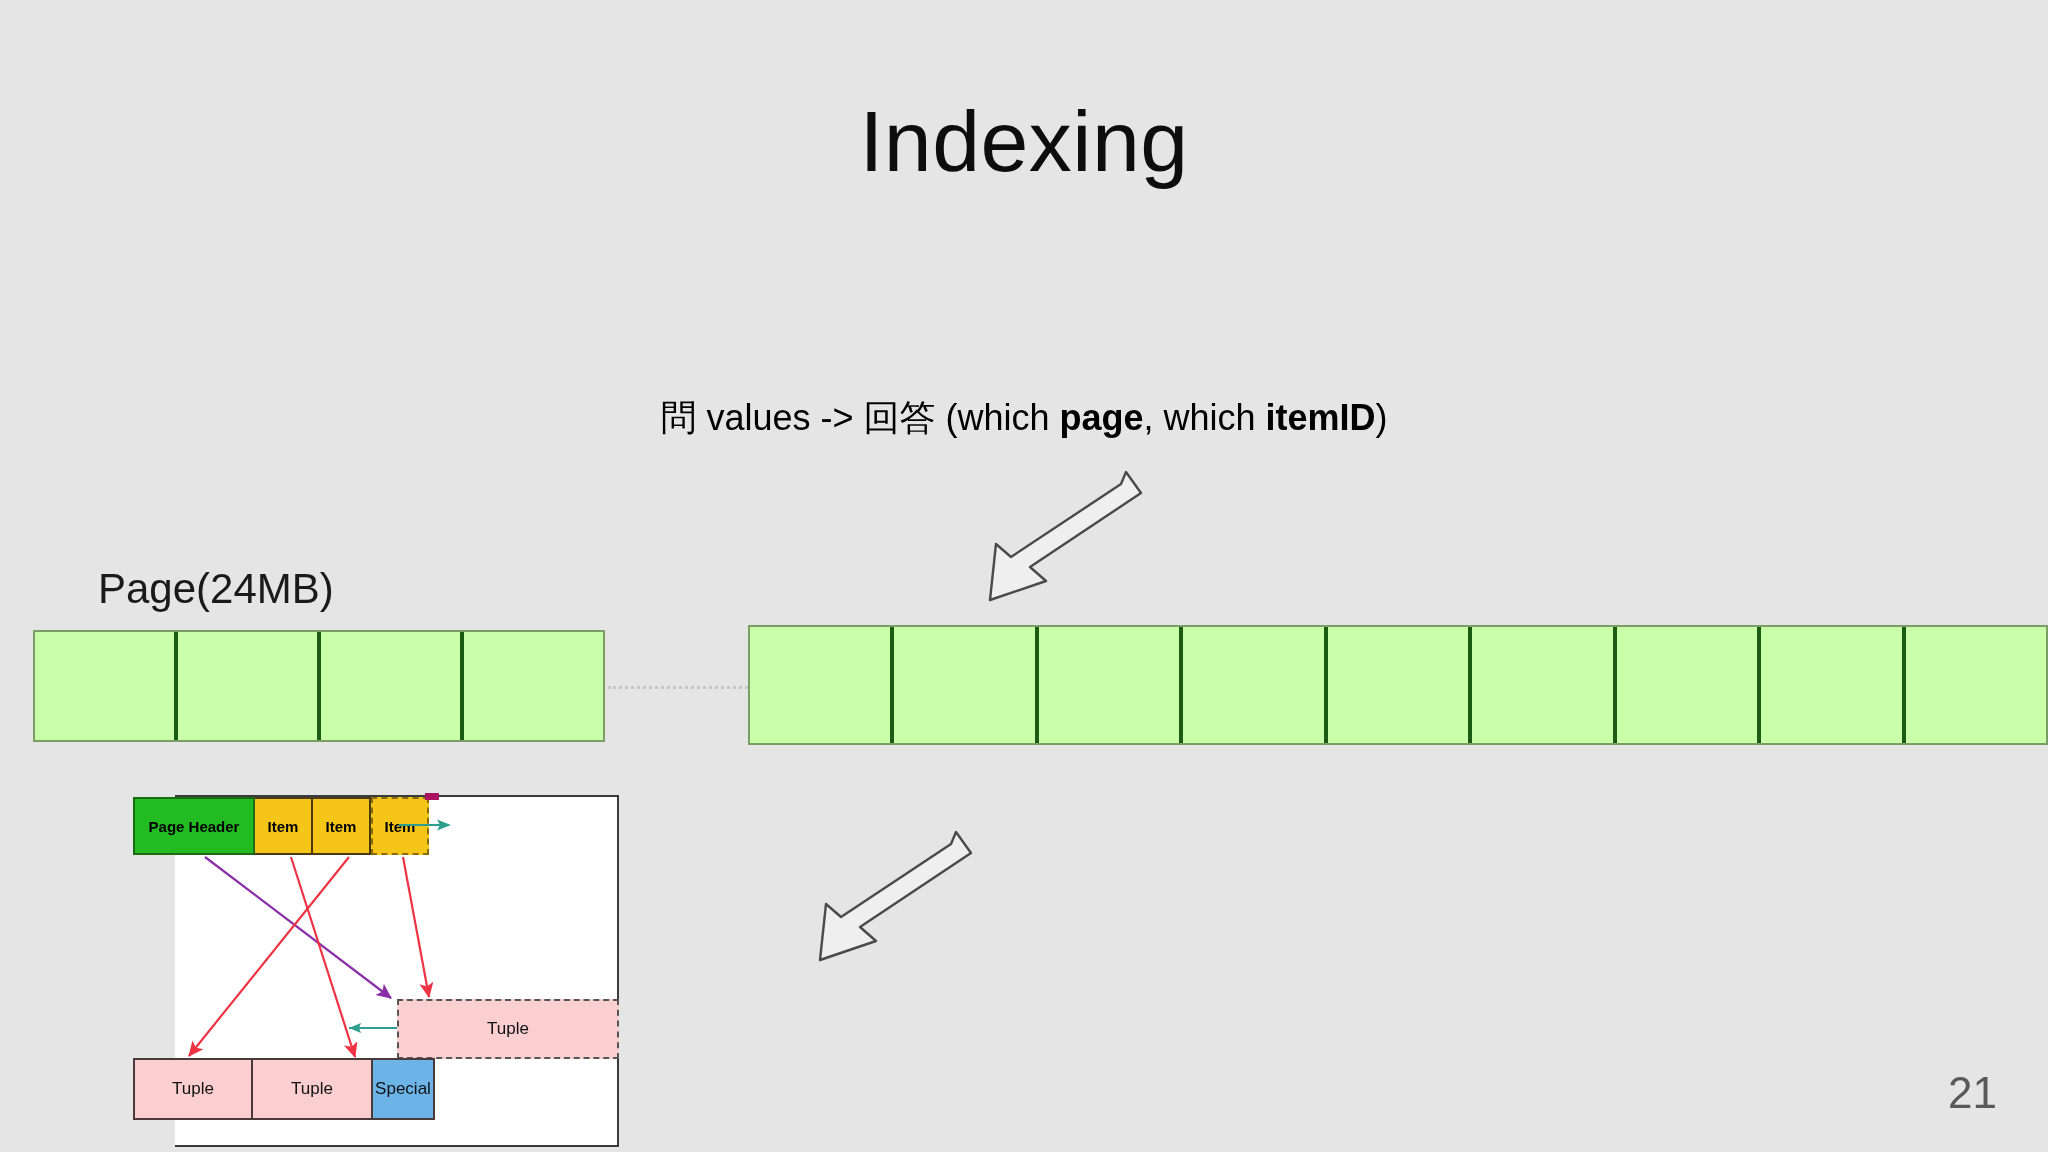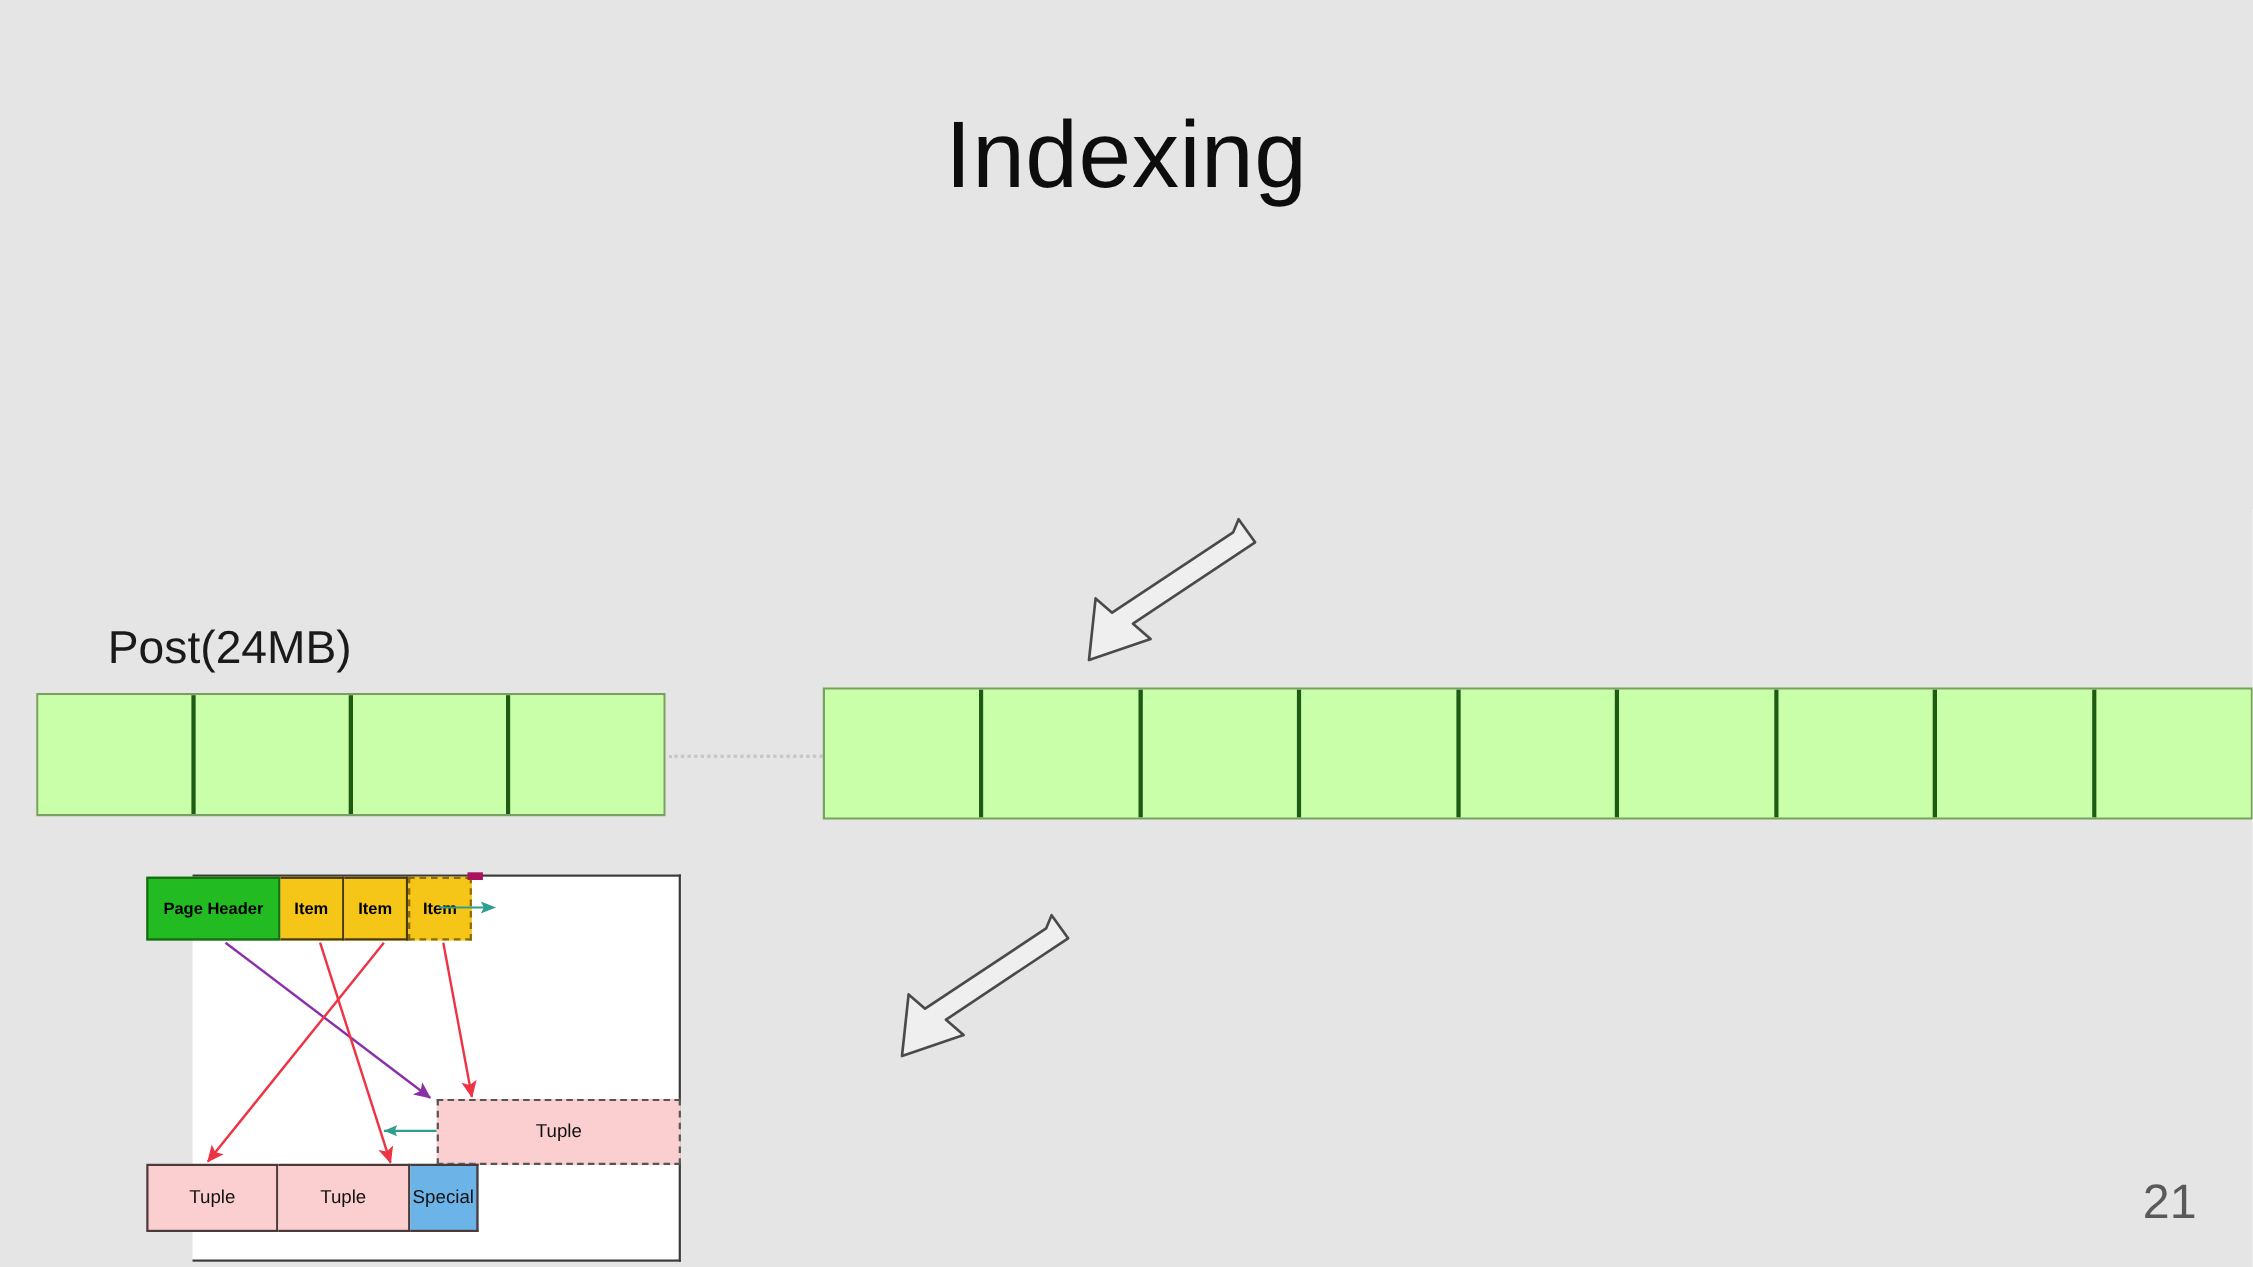--- a/index.html
+++ b/index.html
@@ -220,22 +220,23 @@
     color: #595959;
   }
 </style>
 </head>
 <body>
 
 <div id="slide">
 
   <div id="slide-title">Indexing</div>
 
-
-  <div id="post-label">Post(24MB)</div>
+  <div id="question-line"><span>問</span><span> values -&gt; </span><span>回答</span><span> (which </span><b>page</b><span>, which </span><b>itemID</b><span>)</span></div>
+
+  <div id="post-label">Page(24MB)</div>
 
   <div id="strip-left" class="block-strip">
     <div class="block-cell"></div>
     <div class="block-cell"></div>
     <div class="block-cell"></div>
     <div class="block-cell"></div>
   </div>
 
   <div id="strip-connector"></div>
 

